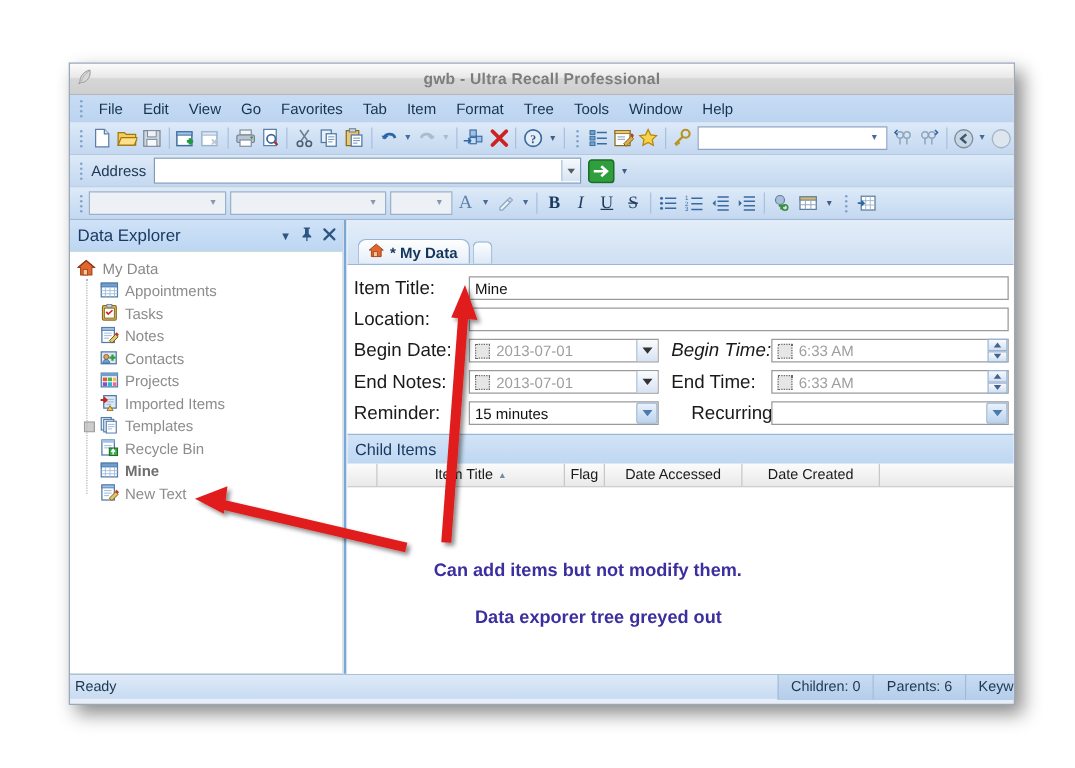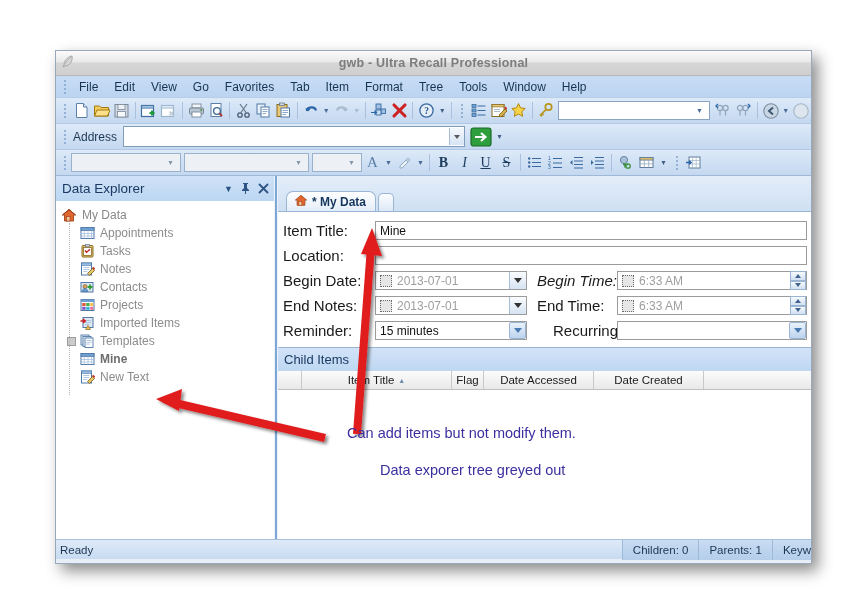--- a/index.html
+++ b/index.html
@@ -115,21 +115,21 @@
 
   
   .sidebar{ width:218px; background:#14532d; display:flex;flex-direction:column;border-right:0; }
   .sb-header{
     height:25px; background:linear-gradient(to bottom,#cfe2f7 0%,#bcd6f2 100%);
     display:flex;align-items:center;padding:0 5px 0 6px;
   }
   .sb-title{font-size:13.5px;color:#1b3a63;flex:1;}
   .sb-icons{display:flex;align-items:center;gap:7px;color:#2d5584;}
   .sb-tree{flex:1;background:#fff;padding:5px 0 0 0;overflow:hidden;position:relative;}
-  .tnode{display:flex;align-items:center;height:18px;padding-left:8px;font-size:12px;color:#8c8c8c;white-space:nowrap;}
+  .tnode{display:flex;align-items:flex-start;height:18px;padding-left:8px;font-size:12px;color:#8c8c8c;white-space:nowrap;}
   .tnode .tw{width:15px;height:18px;display:flex;align-items:center;justify-content:center;}
   .tnode .ticon{width:16px;height:16px;margin-right:5px;display:flex;align-items:center;justify-content:center;}
   .tnode.root{color:#888;padding-left:5px;}
   .tnode.bold .tlabel{font-weight:bold;color:#6e6e6e;}
   .tlabel{line-height:18px;}
   .guide{position:absolute;border-left:1px dotted #b5b5b5;}
 
   
   .vsplit{width:4px;background:#eef3fa;}
   .vsplit .bar{width:2px;height:100%;margin-left:1px;background:#7ba7d7;}
@@ -201,21 +201,21 @@
   .statusbar{
     height:20px;background:linear-gradient(to bottom,#dfeaf8,#c7dbf1);
     border-top:1px solid #a8c0de;display:flex;align-items:center;font-size:11.5px;color:#1b3752;
   }
   .sb-left{flex:1;padding-left:4px;}
   .sb-cell{padding:0 10px;border-left:1px solid #9fb9d8;height:20px;display:flex;align-items:center;
     background:linear-gradient(to bottom,#c9dcf2,#b4cdea);}
 
   
   .anno-text{
-    position:absolute;font-weight:normal;font-size:14.5px;color:#3b2fa0;white-space:nowrap;
+    position:absolute;font-weight:bold;font-size:14.5px;color:#3b2fa0;white-space:nowrap;margin-top:24px;
   }
   .arrow-svg{position:absolute;left:0;top:0;pointer-events:none;}
 </style>
 </head>
 <body>
 
 <div id="root">
 
   <div class="window">
 
@@ -707,20 +707,33 @@
               <svg width="15" height="14" viewBox="0 0 15 14">
                   <rect x="1" y="1" width="8" height="10" fill="#e6eef7" stroke="#4f79a8" stroke-width=".9"></rect>
                   <rect x="3" y="2.5" width="8" height="10" fill="#f4f8fc" stroke="#4f79a8" stroke-width=".9"></rect>
                   <rect x="5" y="4" width="8" height="9.5" fill="#fff" stroke="#4f79a8" stroke-width=".9"></rect>
                   <path d="M6.3 6.5h5.4M6.3 8.3h5.4M6.3 10.1h3.5" stroke="#9dbadb" stroke-width=".8"></path>
                 </svg>
             </span>
             <span class="tlabel">Templates</span>
           </div>
 
+          <div class="tnode">
+            <span class="tw"></span>
+            <span class="ticon">
+              <svg width="15" height="14" viewBox="0 0 15 14">
+                  <rect x="1.5" y="1" width="10" height="12" fill="#fff" stroke="#4f79a8" stroke-width="1"></rect>
+                  <rect x="1.5" y="1" width="10" height="2.2" fill="#9fc2e6"></rect>
+                  <path d="M3.3 5.5h6M3.3 7.3h6" stroke="#9dbadb" stroke-width=".8"></path>
+                  <path d="M7.5 7.5h6.5v6h-6.5z" fill="#3fae4c" stroke="#1f6b28" stroke-width=".9"></path>
+                  <path d="M9 10.5l1.5-2 1.5 2M10.5 8.5v4" stroke="#fff" stroke-width="1.1" fill="none"></path>
+                </svg>
+            </span>
+            <span class="tlabel">Recycle Bin</span>
+          </div>
 
           <div class="tnode bold">
             <span class="tw"></span>
             <span class="ticon">
               <svg width="15" height="14" viewBox="0 0 15 14">
                   <rect x="1" y="1.5" width="13" height="11" fill="#fff" stroke="#4f79a8" stroke-width="1"></rect>
                   <rect x="1" y="1.5" width="13" height="3" fill="#6f9ed0" stroke="#4f79a8" stroke-width=".8"></rect>
                   <path d="M4.3 4.5v8M8 4.5v8M11.6 4.5v8M1 7.5h13M1 10h13" stroke="#9dbadb" stroke-width=".7"></path>
                 </svg>
             </span>
@@ -846,21 +859,21 @@
           </div>
           <div class="gh" style="flex:1;border-right:none;"></div>
         </div>
         <div class="grid-body"></div>
       </div>
     </div>
 
     <div class="statusbar">
       <div class="sb-left">Ready</div>
       <div class="sb-cell">Children: 0</div>
-      <div class="sb-cell">Parents: 1</div>
+      <div class="sb-cell">Parents: 6</div>
       <div class="sb-cell" style="padding-right:0;">Keyw</div>
     </div>
   </div>
 
   <svg class="arrow-svg" width="860" height="614">
     <defs>
       <filter id="sh" x="-30%" y="-30%" width="170%" height="170%">
         <feDropShadow dx="2.5" dy="2.5" stdDeviation="1.6" flood-color="#000" flood-opacity="0.45"></feDropShadow>
       </filter>
     </defs>

